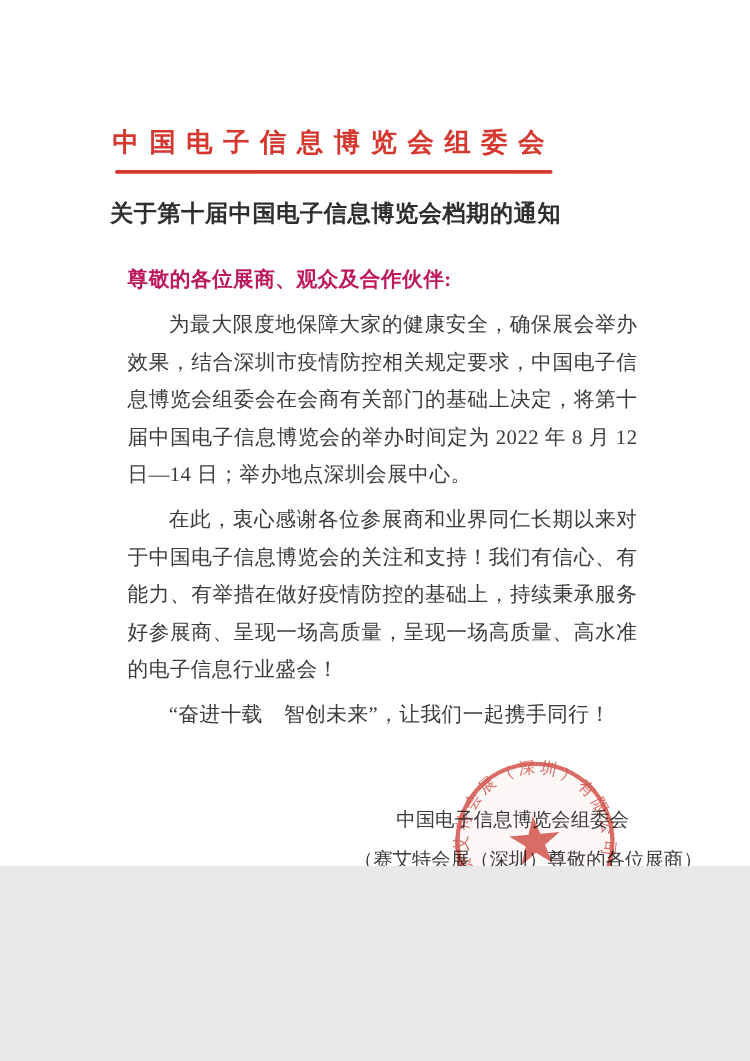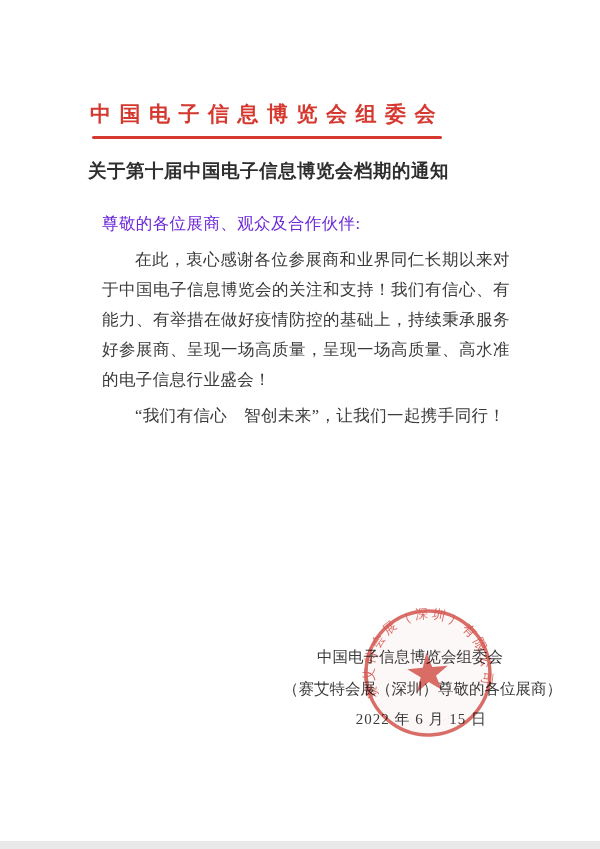--- a/index.html
+++ b/index.html
@@ -1,18 +1,18 @@
 <!DOCTYPE html>
 <html><head>
 <meta charset="utf-8">
 <style>
   html,body{margin:0;padding:0;background:#e9e9e9;}
   .page{
     position:relative;
-    width:600px;height:841px;
+    width:600px;height:693px;
     margin:0 auto;
     background:#ffffff;
     overflow:hidden;
     font-family:"Liberation Serif","DejaVu Serif",serif;
     color:#3a3a3a;
   }
   .org-title{
     position:absolute;left:90px;top:100px;
     font-family:"Liberation Sans","DejaVu Sans",sans-serif;
     font-size:21px;font-weight:bold;
@@ -27,21 +27,21 @@
     position:absolute;left:88px;top:158px;width:356px;
     font-family:Liberation Mono, monospace;
     font-size:18.5px;font-weight:bold;color:#2e2e2e;
     text-align:center;letter-spacing:0.5px;white-space:nowrap;
   }
   .body{
     position:absolute;left:102px;top:209px;width:408px;
     font-size:16.5px;line-height:30px;text-align:justify;
     letter-spacing:0.4px;
   }
-  .salutation{font-weight:normal;color:#6d28d9;}
+  .salutation{font-weight:bold;color:#be185d;}
   .body p{margin:6px 0 0 0;text-indent:2em;}
   .signature{
     position:absolute;left:283px;top:641px;width:254px;
     font-size:15.5px;line-height:31.5px;color:#3a3a3a;
     text-align:center;white-space:nowrap;
   }
   .signature .date{transform:translateX(-50px);font-size:15px;letter-spacing:1px;text-align:right;}
   .seal{
     position:absolute;left:361px;top:605px;width:134px;height:136px;
     mix-blend-mode:multiply;opacity:.87;
@@ -55,22 +55,23 @@
 <div class="page">
 
   <div class="org-title">中国电子信息博览会组委会</div>
 
   <div class="rule"></div>
 
   <div class="notice-title">关于第十届中国电子信息博览会档期的通知</div>
 
   <div class="body">
     <div class="salutation">尊敬的各位展商、观众及合作伙伴:</div>
+    <p>为最大限度地保障大家的健康安全，确保展会举办效果，结合深圳市疫情防控相关规定要求，中国电子信息博览会组委会在会商有关部门的基础上决定，将第十届中国电子信息博览会的举办时间定为 2022 年 8 月 12 日—14 日；举办地点深圳会展中心。</p>
     <p>在此，衷心感谢各位参展商和业界同仁长期以来对于中国电子信息博览会的关注和支持！我们有信心、有能力、有举措在做好疫情防控的基础上，持续秉承服务好参展商、呈现一场高质量，呈现一场高质量、高水准的电子信息行业盛会！</p>
-    <p>“我们有信心　智创未来”，让我们一起携手同行！</p>
+    <p>“奋进十载　智创未来”，让我们一起携手同行！</p>
   </div>
 
   <div class="signature">
     <div>中国电子信息博览会组委会</div>
     <div>（赛艾特会展（深圳）尊敬的各位展商）</div>
     <div class="date">2022 年 6 月 15 日</div>
   </div>
 
   <svg class="seal" viewBox="0 0 132 132" xmlns="http://www.w3.org/2000/svg">
     <defs>

